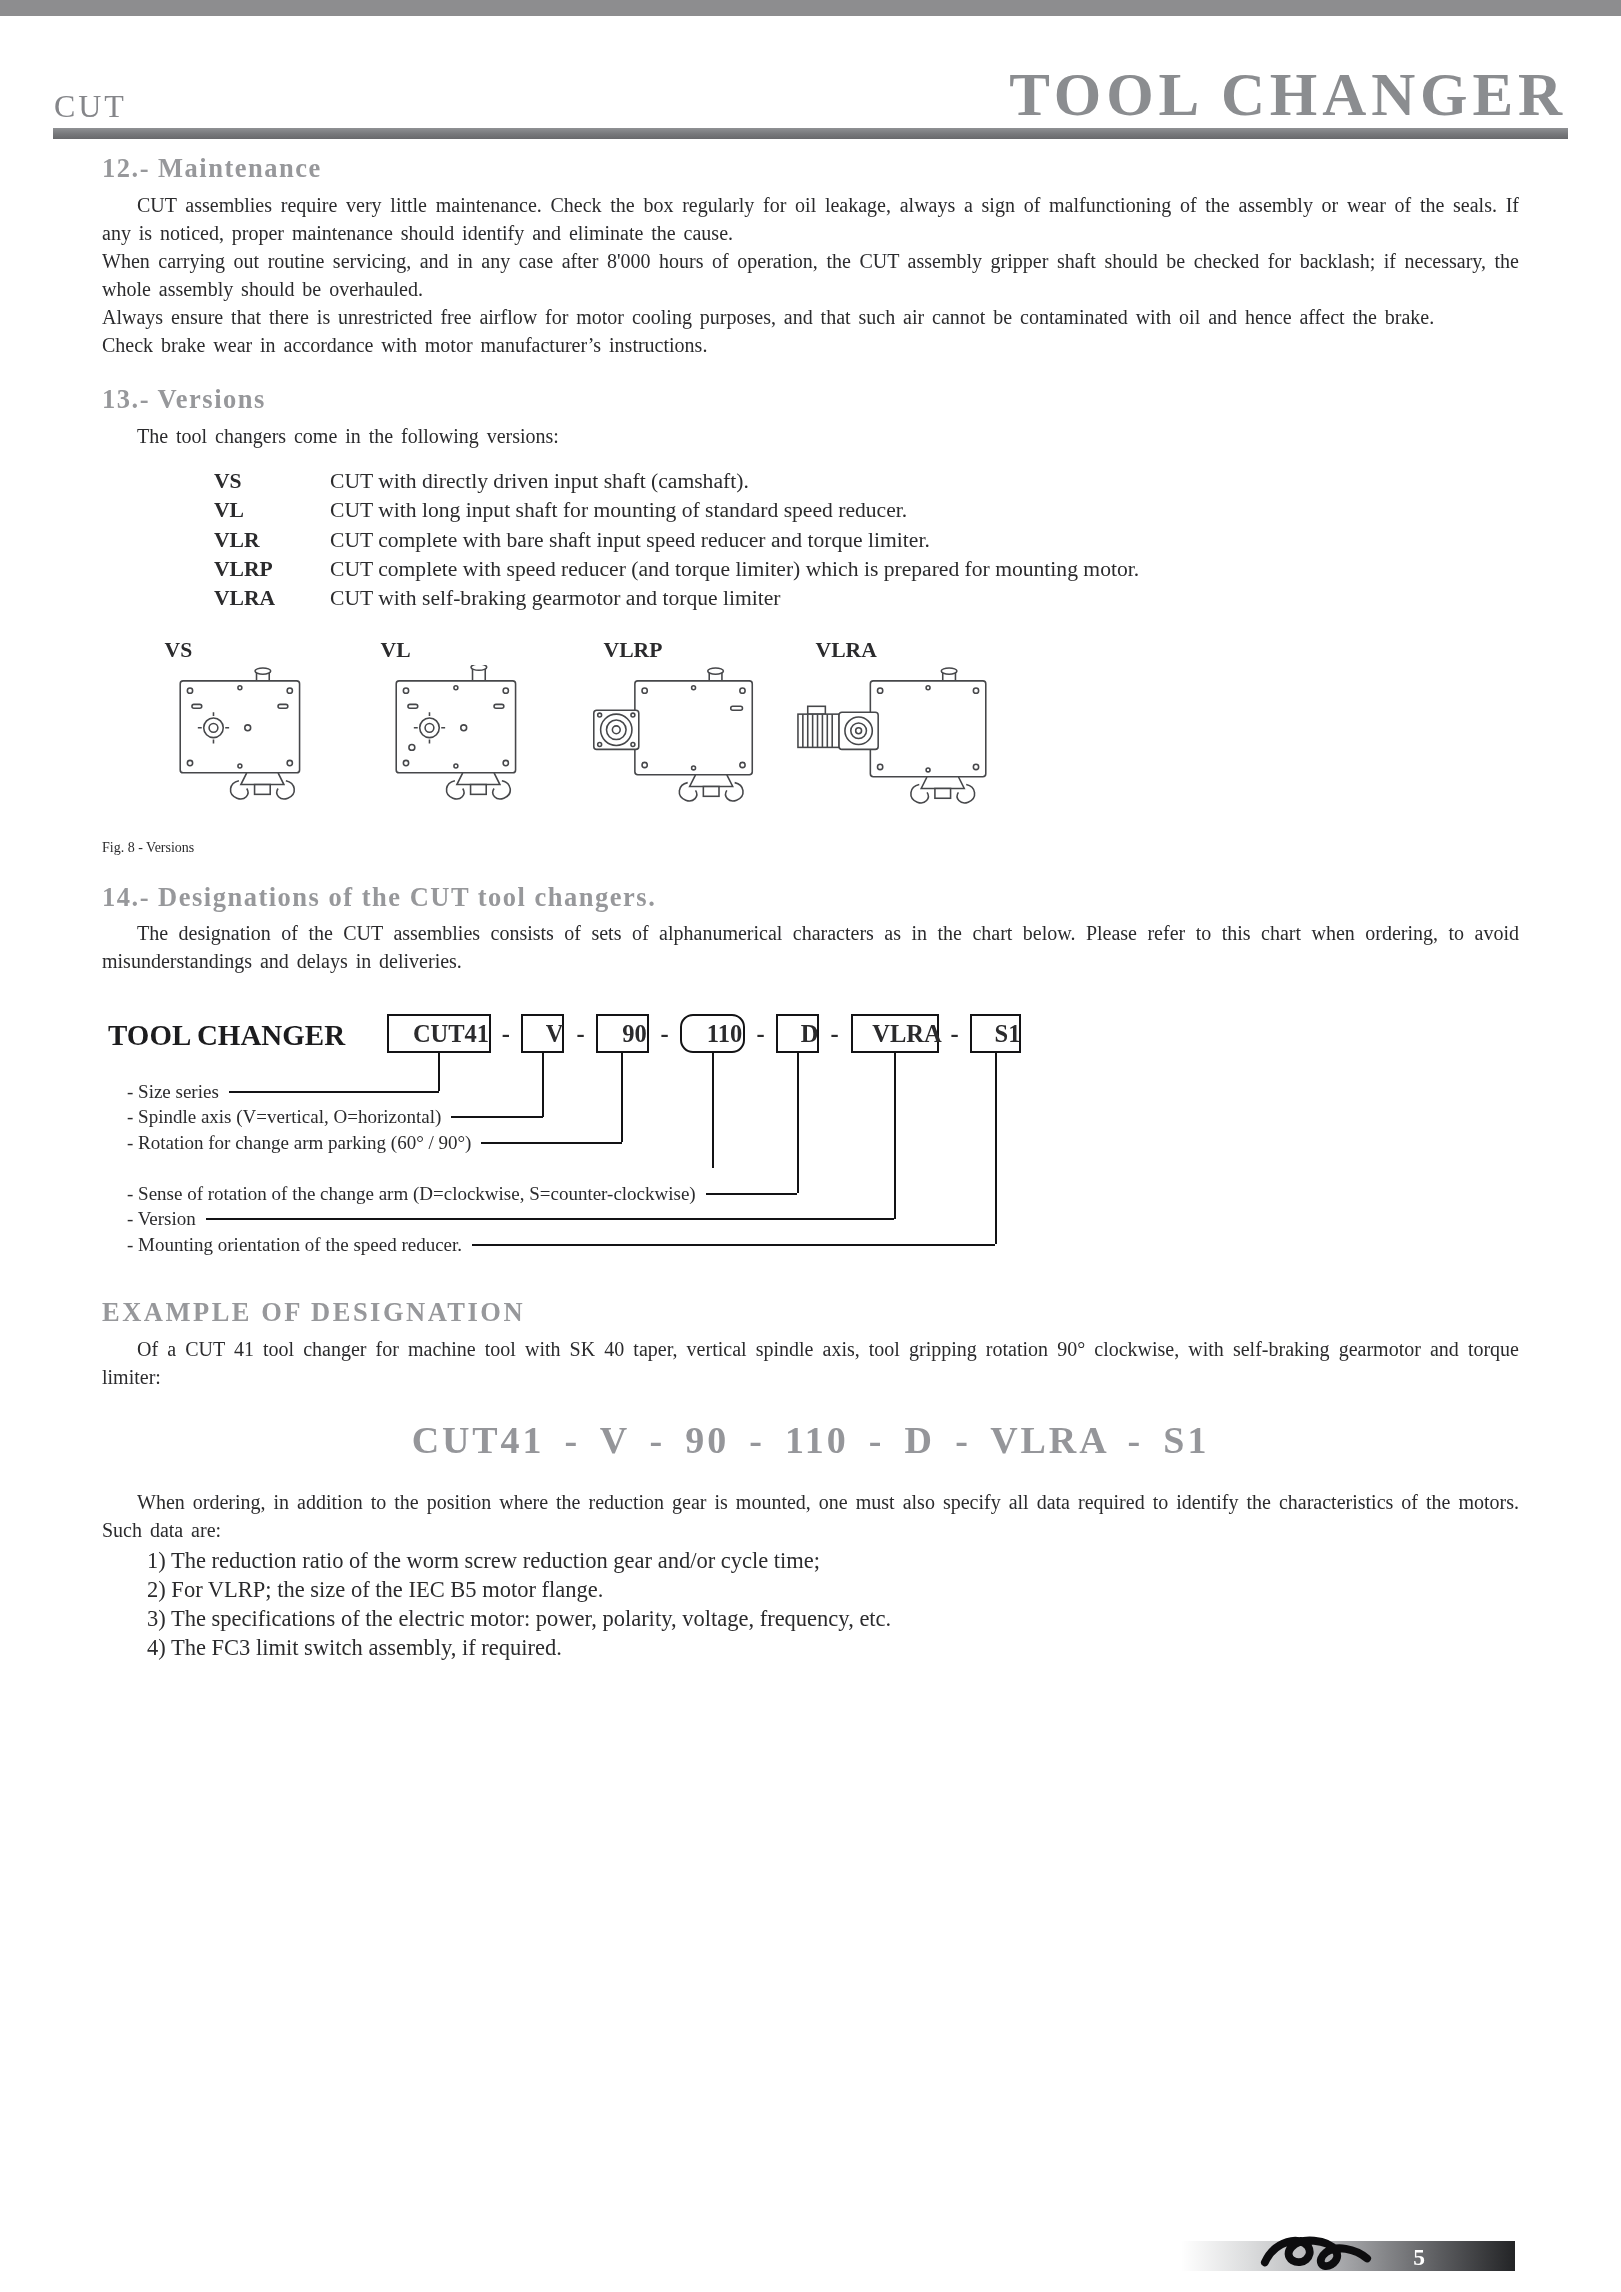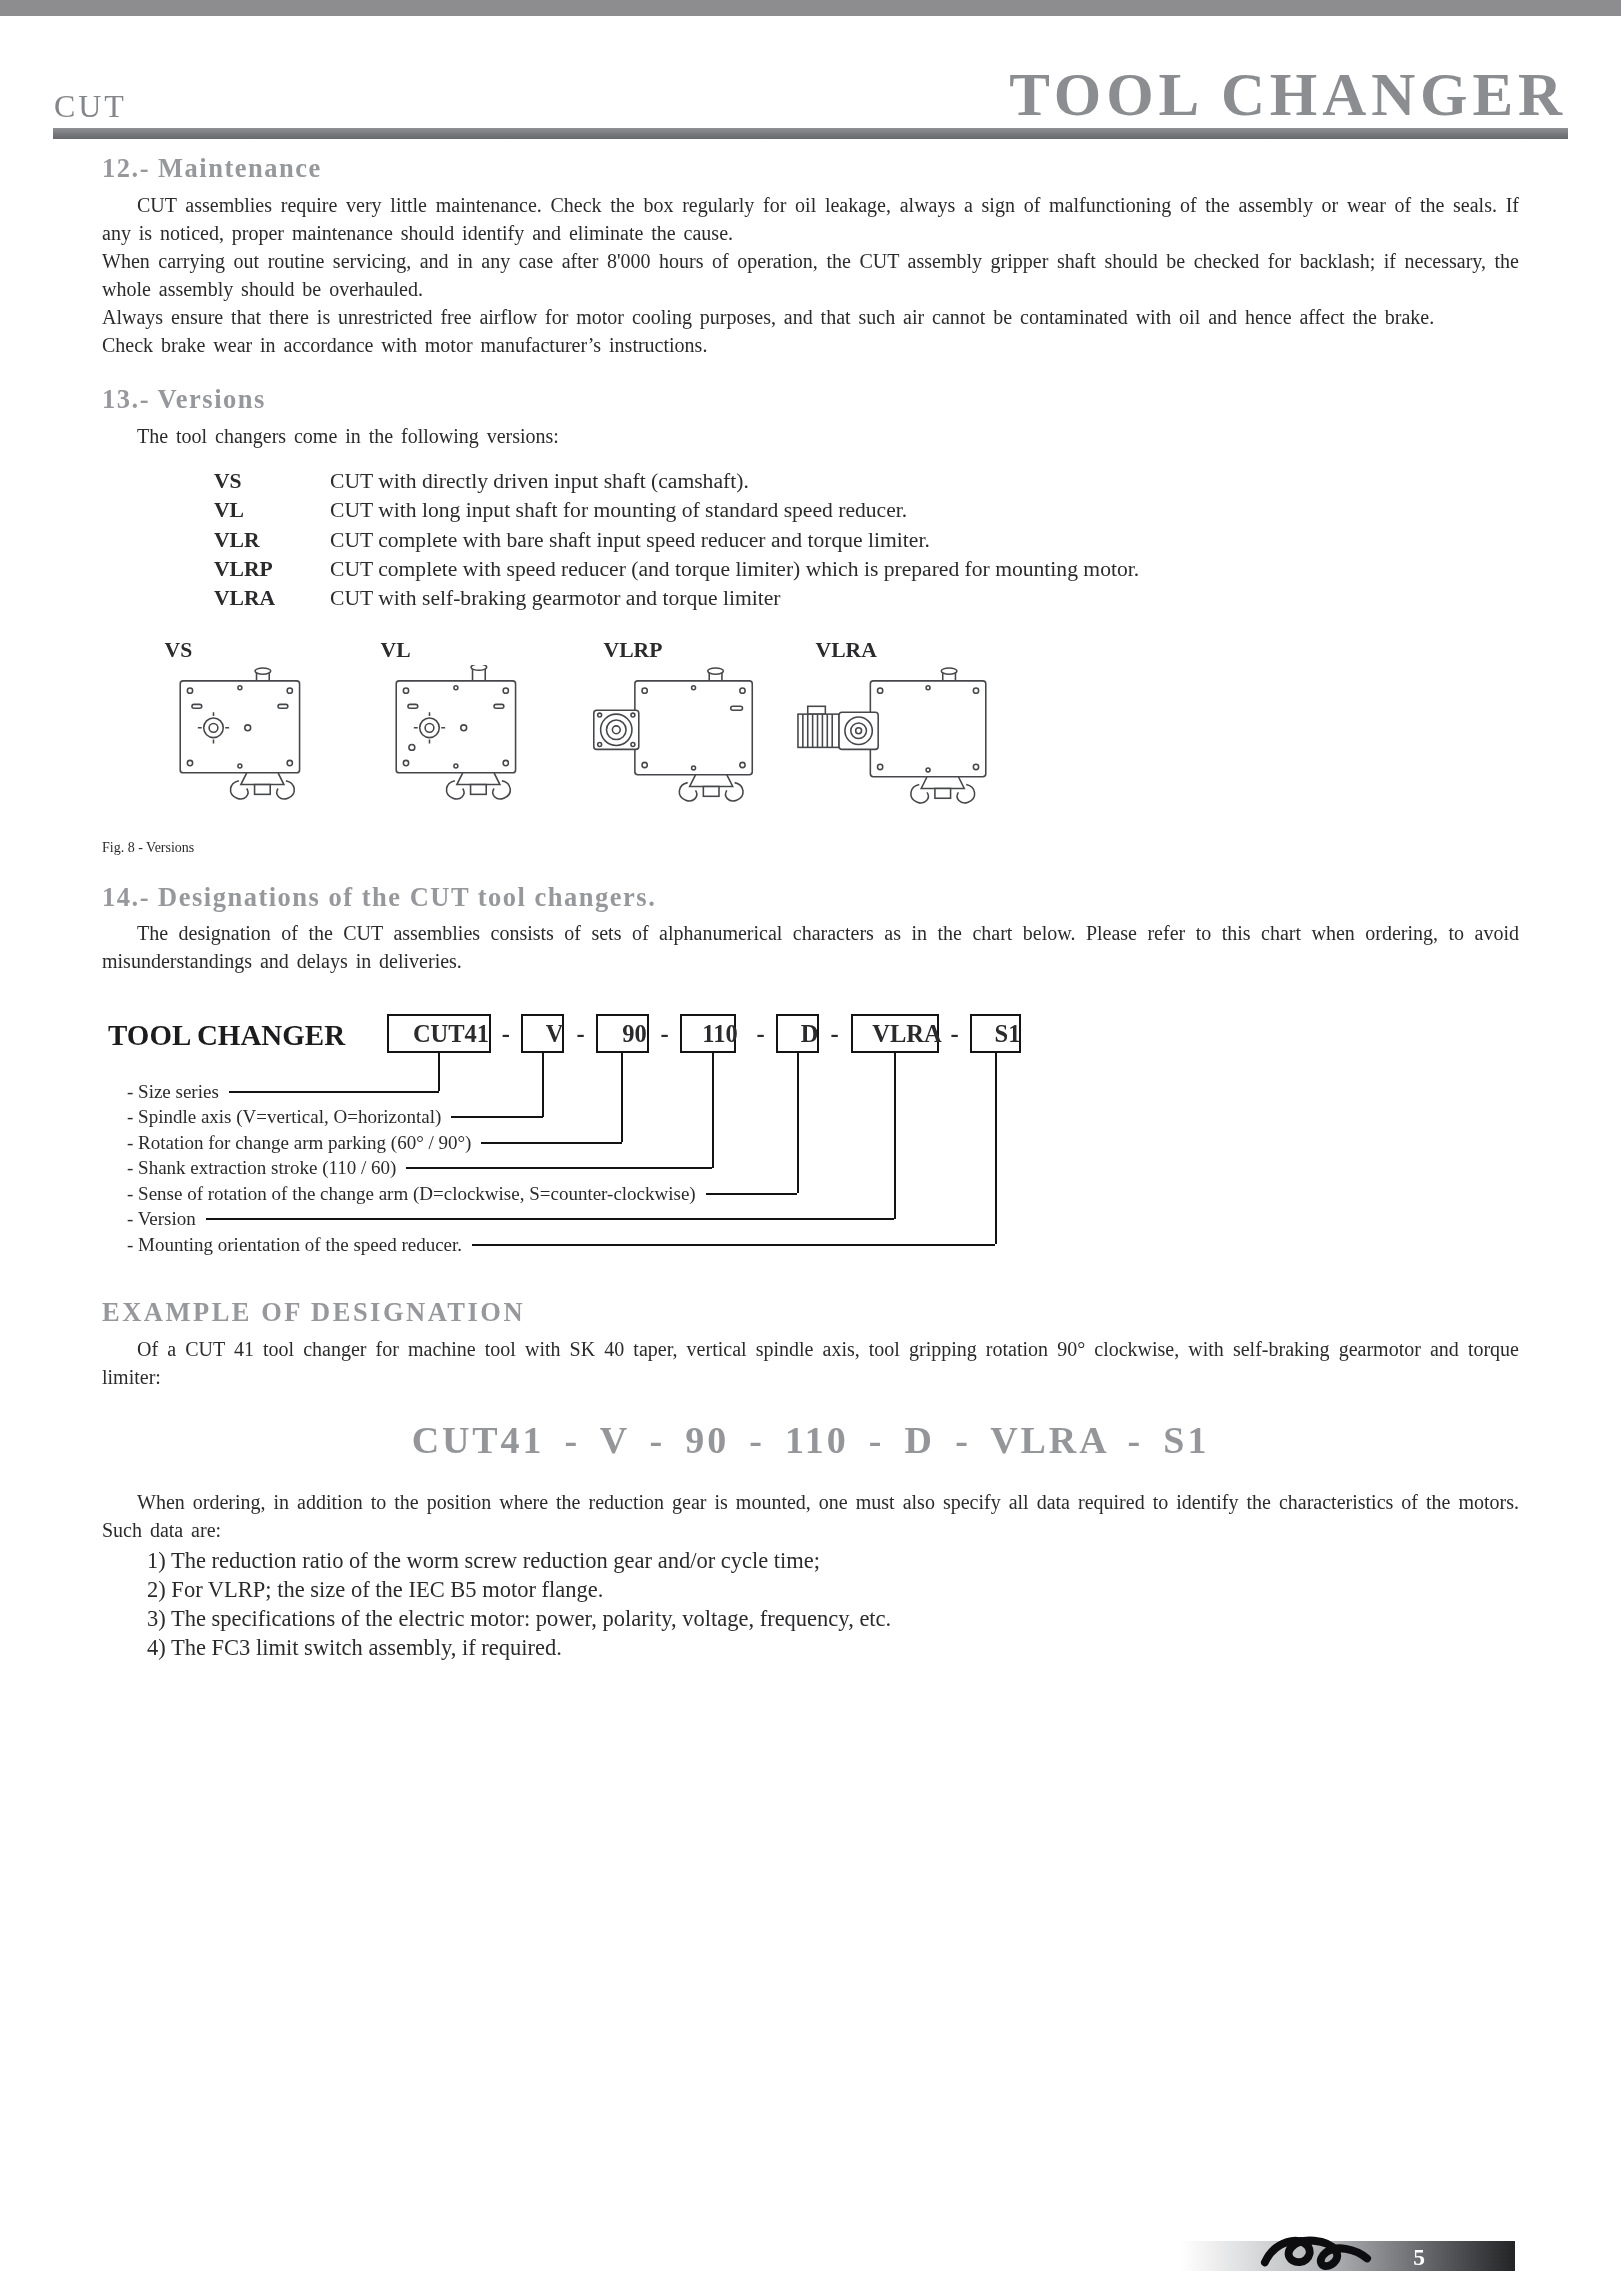--- a/index.html
+++ b/index.html
@@ -247,21 +247,21 @@
 
     <div class="desig-chart">
       <div class="dc-title">TOOL CHANGER</div>
 
       <div class="code-box" style="left:387px;width:104px;">CUT41</div>
       <div class="code-sep" style="left:493px;width:25.5px;">-</div>
       <div class="code-box" style="left:521px;width:43px;">V</div>
       <div class="code-sep" style="left:567px;width:27.4px;">-</div>
       <div class="code-box" style="left:596px;width:53px;">90</div>
       <div class="code-sep" style="left:651px;width:27.4px;">-</div>
-      <div class="code-box" style="left:680px;width:56px;">110</div>
+      <div class="code-box" style="left:680px;width:65px;border-radius:13px;">110</div>
       <div class="code-sep" style="left:747px;width:27.4px;">-</div>
       <div class="code-box" style="left:776px;width:43px;">D</div>
       <div class="code-sep" style="left:821px;width:27.4px;">-</div>
       <div class="code-box" style="left:851px;width:88px;">VLRA</div>
       <div class="code-sep" style="left:941px;width:27.4px;">-</div>
       <div class="code-box" style="left:970px;width:51px;">S1</div>
 
       <div class="dc-vline" style="left:438px;height:38px;"></div>
       <div class="dc-vline" style="left:542px;height:64px;"></div>
       <div class="dc-vline" style="left:621px;height:89px;"></div>
@@ -273,24 +273,20 @@
       <div class="dc-row" style="top:65px;width:312px;">
         <span>- Size series</span>
           <div class="lead"></div>
       </div>
       <div class="dc-row" style="top:90px;width:416px;">
         <span>- Spindle axis (V=vertical, O=horizontal)</span>
           <div class="lead"></div>
       </div>
       <div class="dc-row" style="top:116px;width:495px;">
         <span>- Rotation for change arm parking (60° / 90°)</span>
-          <div class="lead"></div>
-      </div>
-      <div class="dc-row" style="top:141px;width:585px;">
-        <span>- Shank extraction stroke (110 / 60)</span>
           <div class="lead"></div>
       </div>
       <div class="dc-row" style="top:167px;width:670px;">
         <span>- Sense of rotation of the change arm (D=clockwise, S=counter-clockwise)</span>
           <div class="lead"></div>
       </div>
       <div class="dc-row" style="top:192px;width:767px;">
         <span>- Version</span>
           <div class="lead"></div>
       </div>

